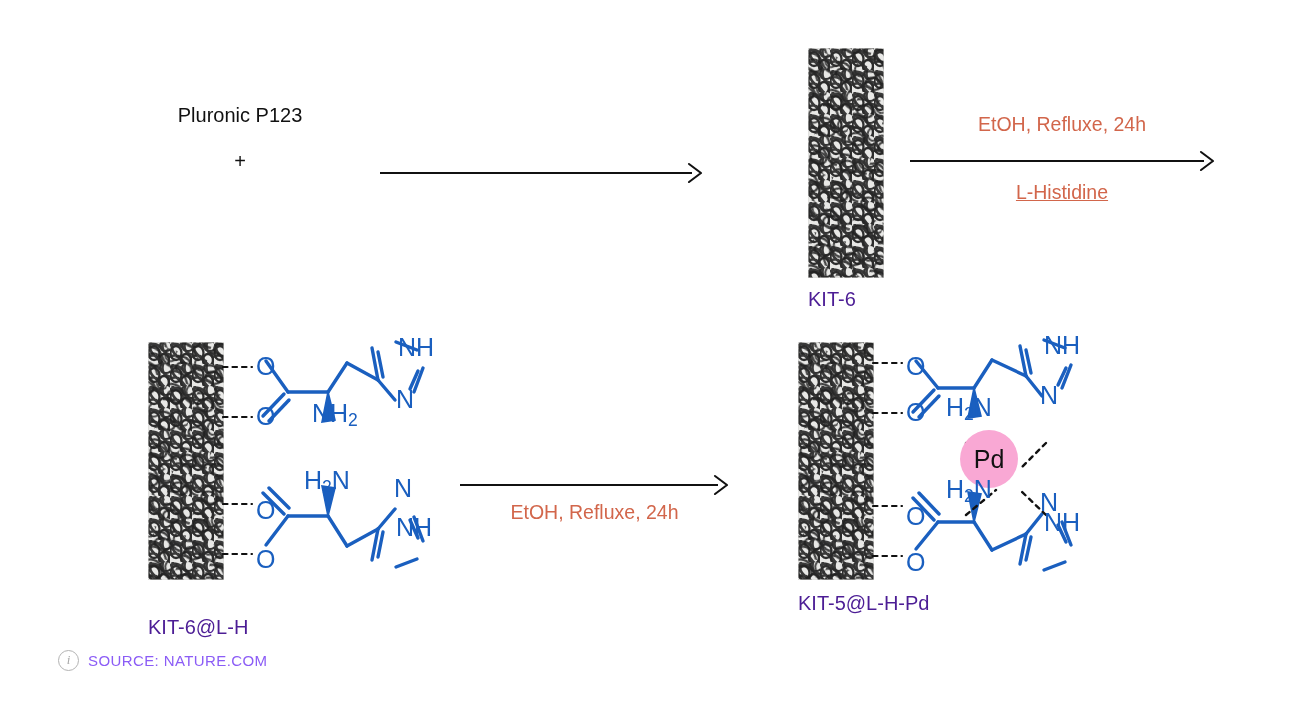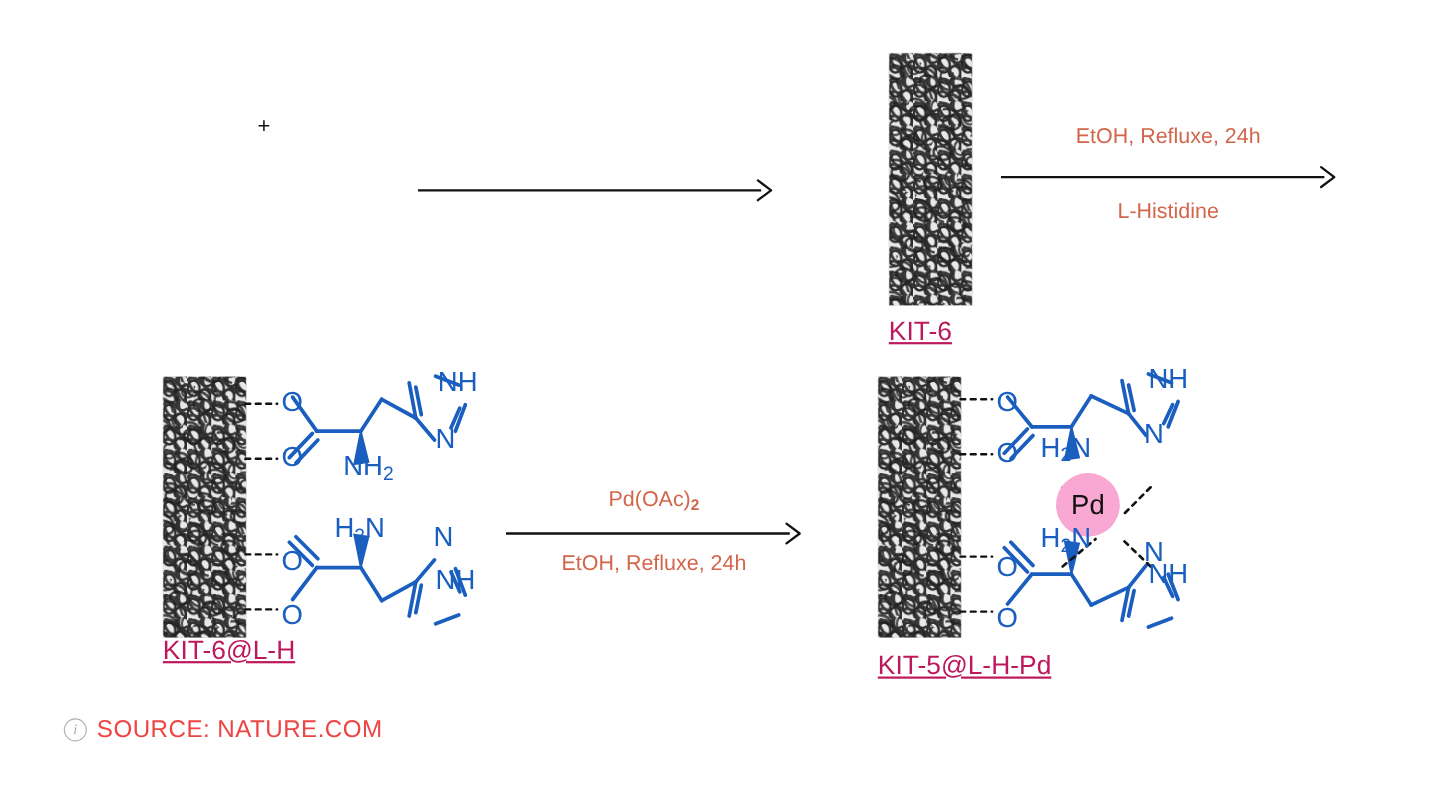--- a/index.html
+++ b/index.html
@@ -40,24 +40,23 @@
     color: #d2664b;
     font-size: 19.5px;
     white-space: nowrap;
     line-height: 1.32;
     text-align: center;
   }
   .cond sub { font-size: 0.72em; vertical-align: -0.28em; font-weight: 700; }
 
   .prod-label {
     position: absolute;
-    color: #be185d;
-    font-size: 24px;
+    color: #4c1d95;
+    font-size: 20px;
     white-space: nowrap;
-    text-decoration: underline;
   }
 
   
   .footer {
     position: absolute;
     left: 58px;
     top: 650px;
     display: flex;
     align-items: center;
     gap: 9px;
@@ -69,32 +68,33 @@
     border-radius: 50%;
     color: #a8a8a8;
     font-family: "Liberation Serif", serif;
     font-style: italic;
     font-size: 13px;
     line-height: 17px;
     text-align: center;
     flex: none;
   }
   .source-text {
-    color: #ef4444;
-    font-size: 22px;
+    color: #8b5cf6;
+    font-size: 15px;
     letter-spacing: 0.4px;
     white-space: nowrap;
   }
 </style>
 </head>
 <body>
 
 <div class="stage">
 
   <div class="reactant-block">
+    <div class="reactant-line">Pluronic P123</div>
     <div class="reactant-line">+</div>
   </div>
 
 
   <svg class="abs" style="left:378px; top:160px;" width="328" height="26" viewBox="0 0 328 26">
     <line x1="2" y1="13" x2="314" y2="13" stroke="#111111" stroke-width="2.1"></line>
     <path d="M311 4 L323 13 L311 22" fill="none" stroke="#111111" stroke-width="2.1" stroke-linecap="round" stroke-linejoin="round"></path>
   </svg>
 
   <svg class="abs" style="left:808px; top:48px;" width="76" height="230" viewBox="0 0 76 230">
@@ -114,21 +114,21 @@
     </defs>
     <rect x="0" y="0" width="76" height="230" fill="url(#mesh1)"></rect>
     <rect x="0" y="0" width="76" height="230" fill="url(#mesh2)" opacity="0.85"></rect>
     <rect x="0" y="0" width="76" height="230" fill="none" stroke="#d8d8d6" stroke-width="1"></rect>
   </svg>
   <div class="prod-label" style="left:808px; top:288px;">KIT-6</div>
 
   <div class="cond" style="left:912px; top:112px; width:300px;">
     <div>EtOH, Refluxe, 24h</div>
   </div>
-  <div class="cond" style="left:912px; top:180px; width:300px;">
+  <div class="cond" style="left:912px; top:180px; width:300px;text-decoration:underline;">
     <div>L-Histidine</div>
   </div>
   <svg class="abs" style="left:908px; top:148px;" width="310" height="26" viewBox="0 0 310 26">
     <line x1="2" y1="13" x2="296" y2="13" stroke="#111111" stroke-width="2.1"></line>
     <path d="M293 4 L305 13 L293 22" fill="none" stroke="#111111" stroke-width="2.1" stroke-linecap="round" stroke-linejoin="round"></path>
   </svg>
 
   <svg class="abs" style="left:148px; top:342px;" width="76" height="238" viewBox="0 0 76 238">
     <rect x="0" y="0" width="76" height="238" fill="url(#mesh1)"></rect>
     <rect x="0" y="0" width="76" height="238" fill="url(#mesh2)" opacity="0.85"></rect>
@@ -182,35 +182,32 @@
     <g stroke="#111111" stroke-width="2.2" stroke-dasharray="4.5 5" stroke-linecap="round">
       <line x1="1" y1="11" x2="30" y2="11"></line>
       <line x1="1" y1="61" x2="30" y2="61"></line>
       <line x1="1" y1="148" x2="30" y2="148"></line>
       <line x1="1" y1="198" x2="30" y2="198"></line>
     </g>
   </svg>
 
   <div class="abs" style="left:256px;top:352px;color:#1a5fbf;font-size:25px;">O</div>
   <div class="abs" style="left:256px;top:402px;color:#1a5fbf;font-size:25px;">O</div>
-  <div class="abs" style="left:312px;top:410px;color:#1a5fbf;font-size:25px;"><span>NH</span><sub style="font-size:0.7em;vertical-align:-0.25em;">2</sub></div>
+  <div class="abs" style="left:312px;top:399px;color:#1a5fbf;font-size:25px;"><span>NH</span><sub style="font-size:0.7em;vertical-align:-0.25em;">2</sub></div>
   <div class="abs" style="left:398px;top:333px;color:#1a5fbf;font-size:25px;">NH</div>
   <div class="abs" style="left:396px;top:385px;color:#1a5fbf;font-size:25px;">N</div>
 
   <div class="abs" style="left:256px;top:496px;color:#1a5fbf;font-size:25px;">O</div>
   <div class="abs" style="left:256px;top:545px;color:#1a5fbf;font-size:25px;">O</div>
   <div class="abs" style="left:304px;top:466px;color:#1a5fbf;font-size:25px;"><span>H</span><sub style="font-size:0.7em;vertical-align:-0.25em;">2</sub><span>N</span></div>
   <div class="abs" style="left:394px;top:474px;color:#1a5fbf;font-size:25px;">N</div>
   <div class="abs" style="left:396px;top:513px;color:#1a5fbf;font-size:25px;">NH</div>
 
-  <div class="prod-label" style="left:148px; top:578px;">KIT-6@L-H</div>
-
-  <div class="cond" style="left:462px; top:442px; width:265px;">
-    <div><span>Pd(OAc)</span><sub>2</sub></div>
-  </div>
+  <div class="prod-label" style="left:148px; top:616px;">KIT-6@L-H</div>
+
   <div class="cond" style="left:462px; top:500px; width:265px;">
     <div>EtOH, Refluxe, 24h</div>
   </div>
   <svg class="abs" style="left:458px; top:472px;" width="274" height="26" viewBox="0 0 274 26">
     <line x1="2" y1="13" x2="260" y2="13" stroke="#111111" stroke-width="2.1"></line>
     <path d="M257 4 L269 13 L257 22" fill="none" stroke="#111111" stroke-width="2.1" stroke-linecap="round" stroke-linejoin="round"></path>
   </svg>
 
   <svg class="abs" style="left:798px; top:342px;" width="76" height="238" viewBox="0 0 76 238">
     <rect x="0" y="0" width="76" height="238" fill="url(#mesh1)"></rect>

